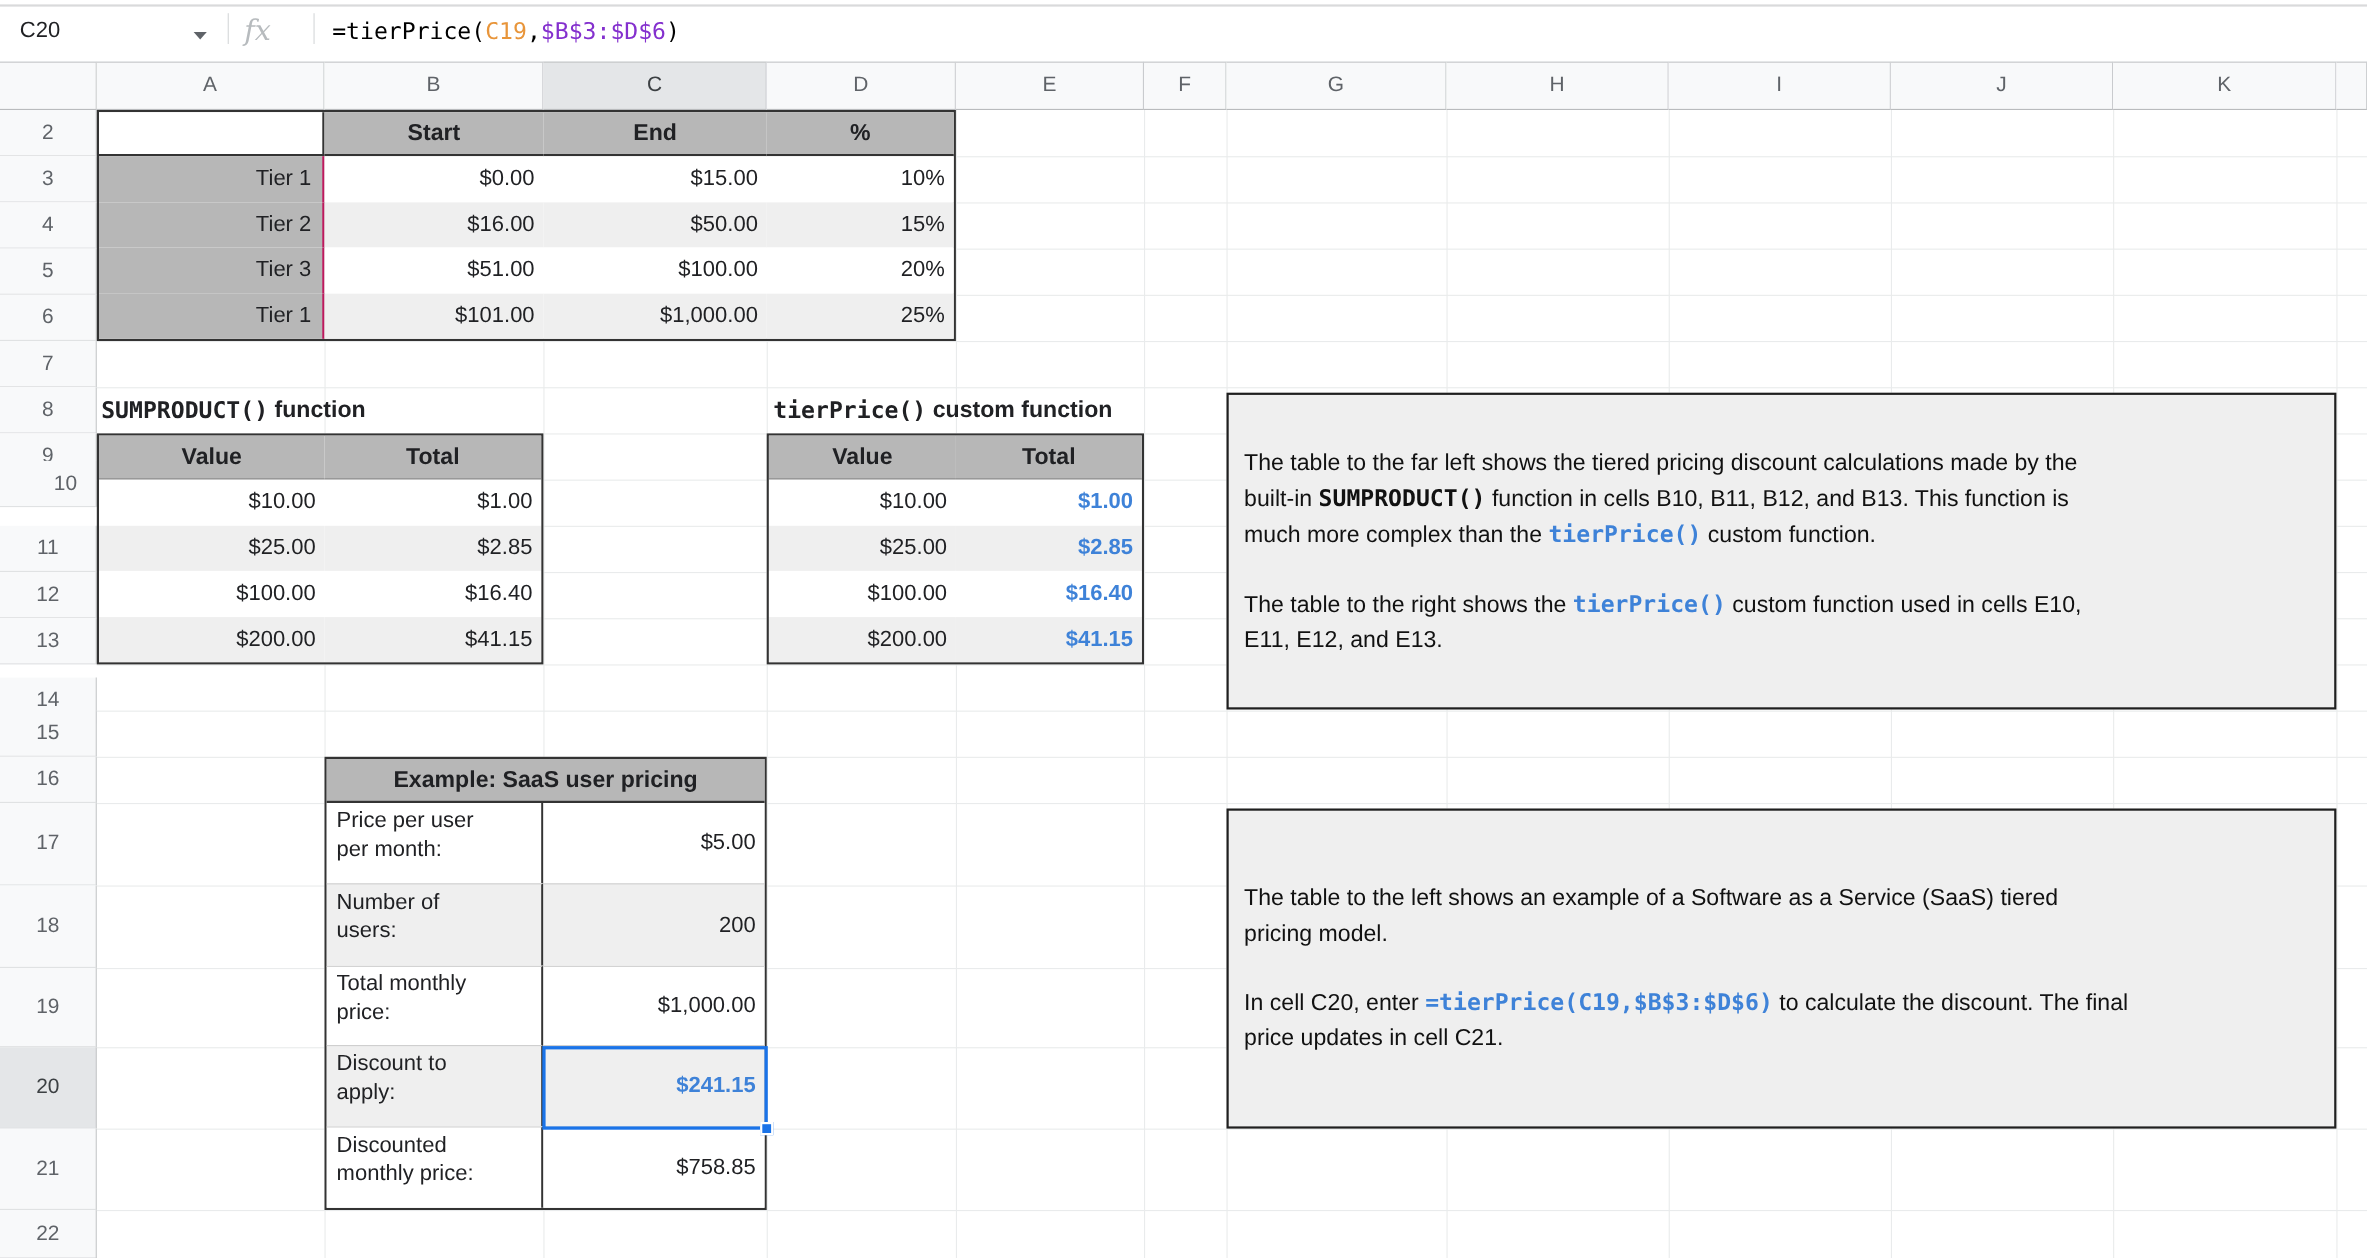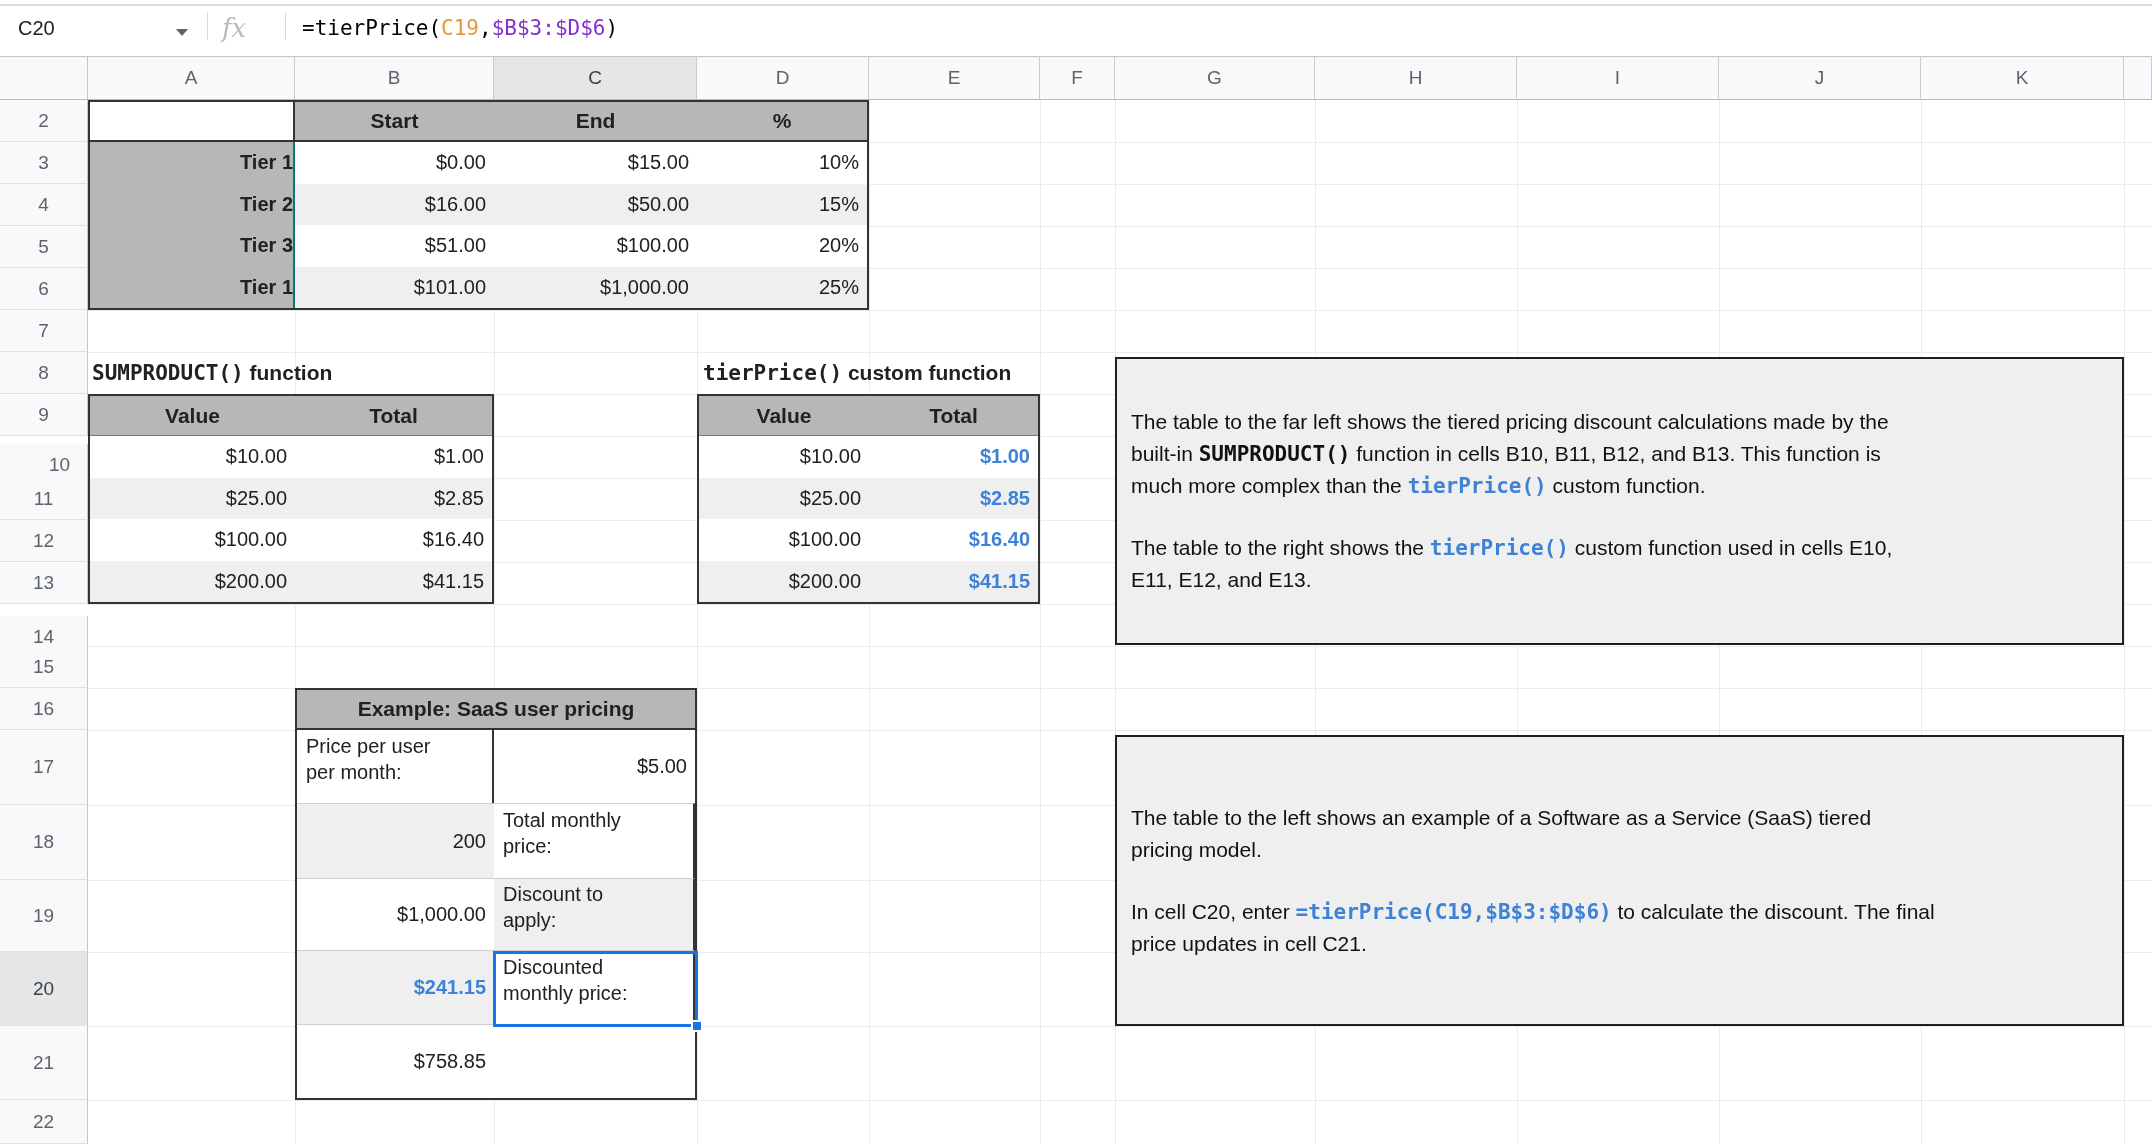--- a/index.html
+++ b/index.html
@@ -43,22 +43,22 @@
   .hline{position:absolute;left:88px;width:2064px;height:1px;background:var(--gridline)}
 
   
   .tbl{position:absolute;display:grid;border:2px solid #333;background:#fff}
   .cell{display:flex;align-items:center;font-size:20px;background:#fff;overflow:hidden}
   .cell.num{justify-content:flex-end;padding-right:8px}
   .cell.ctr{justify-content:center;font-weight:bold;font-size:21px}
   .cell.hdr{background:var(--hdrgray);border-bottom:2px solid #333}
   .cell.hdr2{background:var(--hdrgray);border-bottom:1px solid #7a7a7a}
   .cell.band{background:var(--band)}
-  .cell.labL{font-weight:bold;justify-content:flex-end;
-             background:var(--hdrgray);border-right:2px solid #0f766e}
+  .cell.labL{font-weight:normal;justify-content:flex-end;padding-right:10px;
+             background:var(--hdrgray);border-right:2px solid #be185d}
   .cell.blank{background:#fff;border-right:2px solid #333}
   .cell.bluev{color:var(--blue);font-weight:bold}
 
   .tbl-title{position:absolute;height:42px;display:flex;align-items:center;
              font-weight:bold;font-size:21px;white-space:pre}
   .tbl-title .code{font-family:"DejaVu Sans Mono",monospace;font-size:21px}
 
   
   .saas-label{justify-content:flex-start;padding:0 40px 16px 9px;line-height:26px;
               border-right:2px solid #333;border-top:1px solid #cfcfcf}
@@ -113,21 +113,21 @@
     </div>
   <div id="rowHeaders">
       <div class="rowh" style="top: 100px; height: 42px;">2</div>
       <div class="rowh" style="top: 142px; height: 42px;">3</div>
       <div class="rowh" style="top: 184px; height: 42px;">4</div>
       <div class="rowh" style="top: 226px; height: 42px;">5</div>
       <div class="rowh" style="top: 268px; height: 42px;">6</div>
       <div class="rowh" style="top: 310px; height: 42px;">7</div>
       <div class="rowh" style="top: 352px; height: 42px;">8</div>
       <div class="rowh" style="top: 394px; height: 42px;">9</div>
-      <div class="rowh" style="top: 444px; height: 42px; padding-left: 32px;">10</div>
+      <div class="rowh" style="top: 419px; height: 42px; padding-left: 32px;">10</div>
       <div class="rowh" style="top: 478px; height: 42px;">11</div>
       <div class="rowh" style="top: 520px; height: 42px;">12</div>
       <div class="rowh" style="top: 562px; height: 42px;">13</div>
       <div class="rowh" style="top: 616px; height: 42px;">14</div>
       <div class="rowh" style="top: 646px; height: 42px;">15</div>
       <div class="rowh" style="top: 688px; height: 42px;">16</div>
       <div class="rowh" style="top: 730px; height: 75px;">17</div>
       <div class="rowh" style="top: 805px; height: 75px;">18</div>
       <div class="rowh" style="top: 880px; height: 72px;">19</div>
       <div class="rowh hl" style="top: 952px; height: 74px;">20</div>
@@ -220,20 +220,21 @@
       <div class="cell num bluev">$16.40</div>
       <div class="cell num band">$200.00</div>
       <div class="cell num band bluev">$41.15</div>
     </div>
 
   <div class="tbl" id="saasTable" style="left:295px;top:688px;width:402px;height:412px;
               grid-template-columns:197px 201px;grid-template-rows:40px 73px 75px 72px 74px 1fr">
       <div class="saas-title">Example: SaaS user pricing</div>
       <div class="cell saas-label" style="border-top: none;">Price per user per month:</div>
       <div class="cell num saas-val" style="border-top: none;">$5.00</div>
+      <div class="cell saas-label band">Number of users:</div>
       <div class="cell num saas-val band">200</div>
       <div class="cell saas-label">Total monthly price:</div>
       <div class="cell num saas-val">$1,000.00</div>
       <div class="cell saas-label band">Discount to apply:</div>
       <div class="cell num saas-val band bluev">$241.15</div>
       <div class="cell saas-label">Discounted monthly price:</div>
       <div class="cell num saas-val">$758.85</div>
     </div>
 
   <div class="selection">

